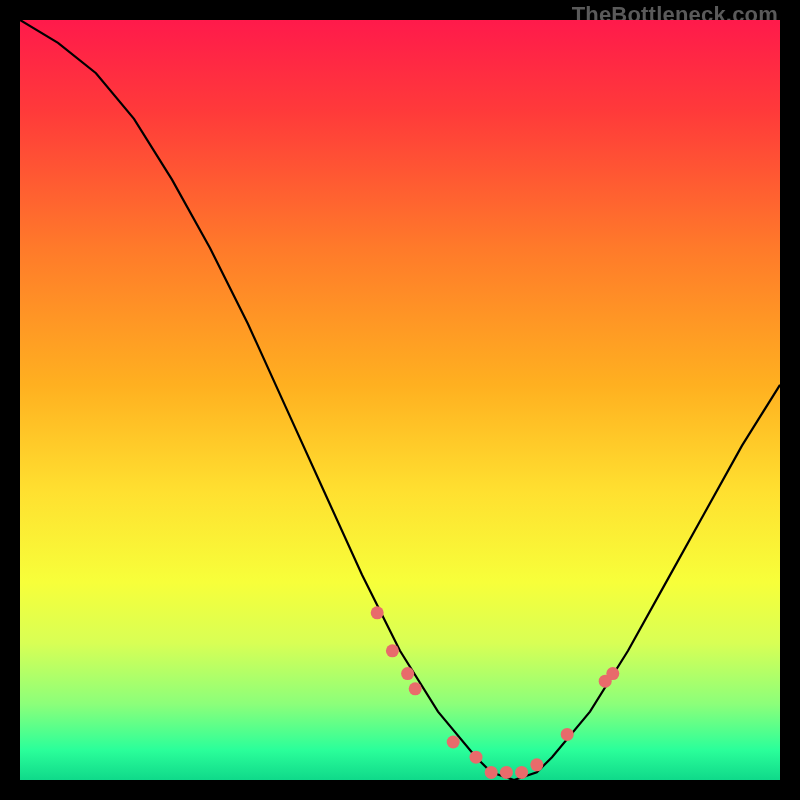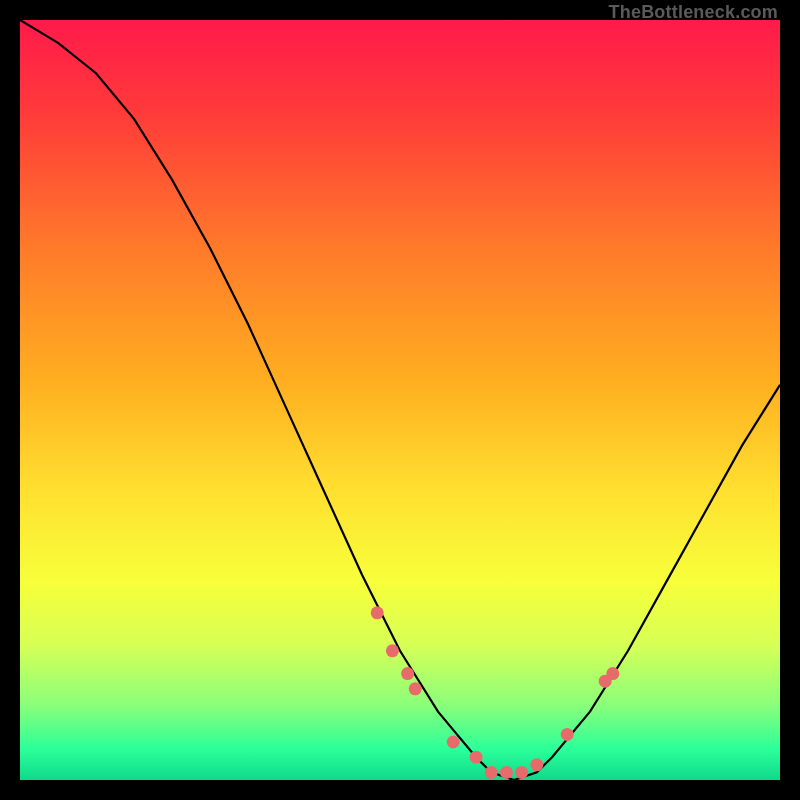--- a/index.html
+++ b/index.html
@@ -15,21 +15,21 @@
     left: 20px;
     top: 20px;
     width: 760px;
     height: 760px;
   }
   .attribution {
     position: absolute;
     top: 2px;
     right: 22px;
     font-family: Arial, Helvetica, sans-serif;
-    font-size: 18px;
+    font-size: 22px;
     font-weight: bold;
     color: #5a5a5a;
     letter-spacing: 0.2px;
   }
   svg { display: block; }
 </style>
 </head>
 <body>
 
 <div class="frame">

